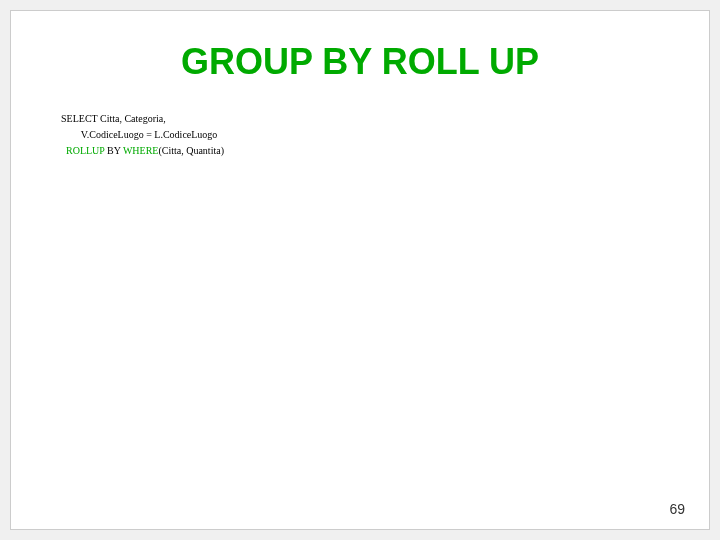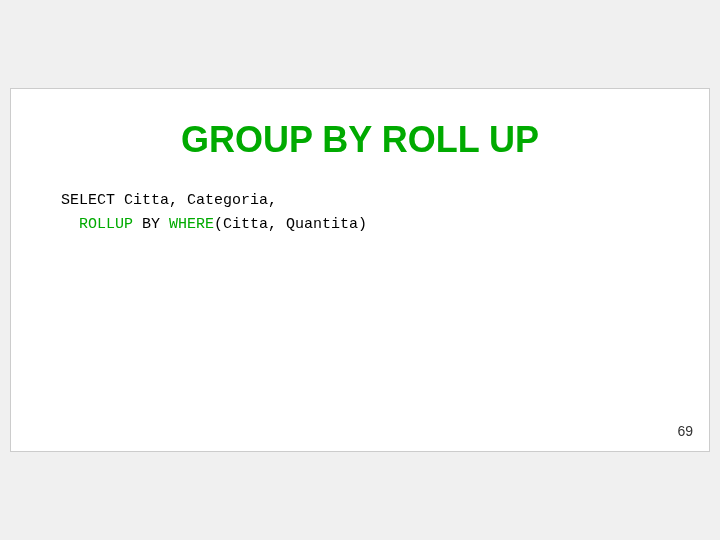--- a/index.html
+++ b/index.html
@@ -14,65 +14,66 @@
       background-color: #f0f0f0;
       font-family: Arial, sans-serif;
       display: flex;
       align-items: center;
       justify-content: center;
       overflow: hidden;
     }
 
     .slide {
       width: 700px;
-      height: 364px;
+      height: 520px;
       background-color: #ffffff;
       border: 1px solid #cccccc;
       padding: 30px 50px;
       position: relative;
     }
 
     .title {
       color: #00aa00;
       font-size: 36px;
       font-weight: bold;
       text-align: center;
       margin-bottom: 28px;
       font-family: Arial, sans-serif;
     }
 
     .code-block {
-      font-family: Liberation Mono, monospace;
-      font-size: 15px;
+      font-family: Liberation Serif, serif;
+      font-size: 10px;
       line-height: 1.6;
       color: #000000;
     }
 
     .code-line {
       display: block;
       white-space: pre;
     }
 
     .green {
       color: #00aa00;
     }
 
     .page-number {
       position: absolute;
       bottom: 12px;
-      right: 16px;
+      right: 24px;
       font-size: 14px;
       color: #333333;
     }
   </style>
 </head>
 <body>
 
 <div class="slide">
   <div class="title">GROUP BY ROLL UP</div>
 
   <div class="code-block">
     <span class="code-line"><span>SELECT Citta, Categoria,</span></span>
+    <span class="code-line"><span>        V.CodiceLuogo = L.CodiceLuogo</span></span>
     <span class="code-line"><span class="green">  ROLLUP</span><span> BY </span><span class="green">WHERE</span><span>(Citta, Quantita)</span></span>
   </div>
 
   <div class="page-number">69</div>
 </div>
 
 </body></html>

